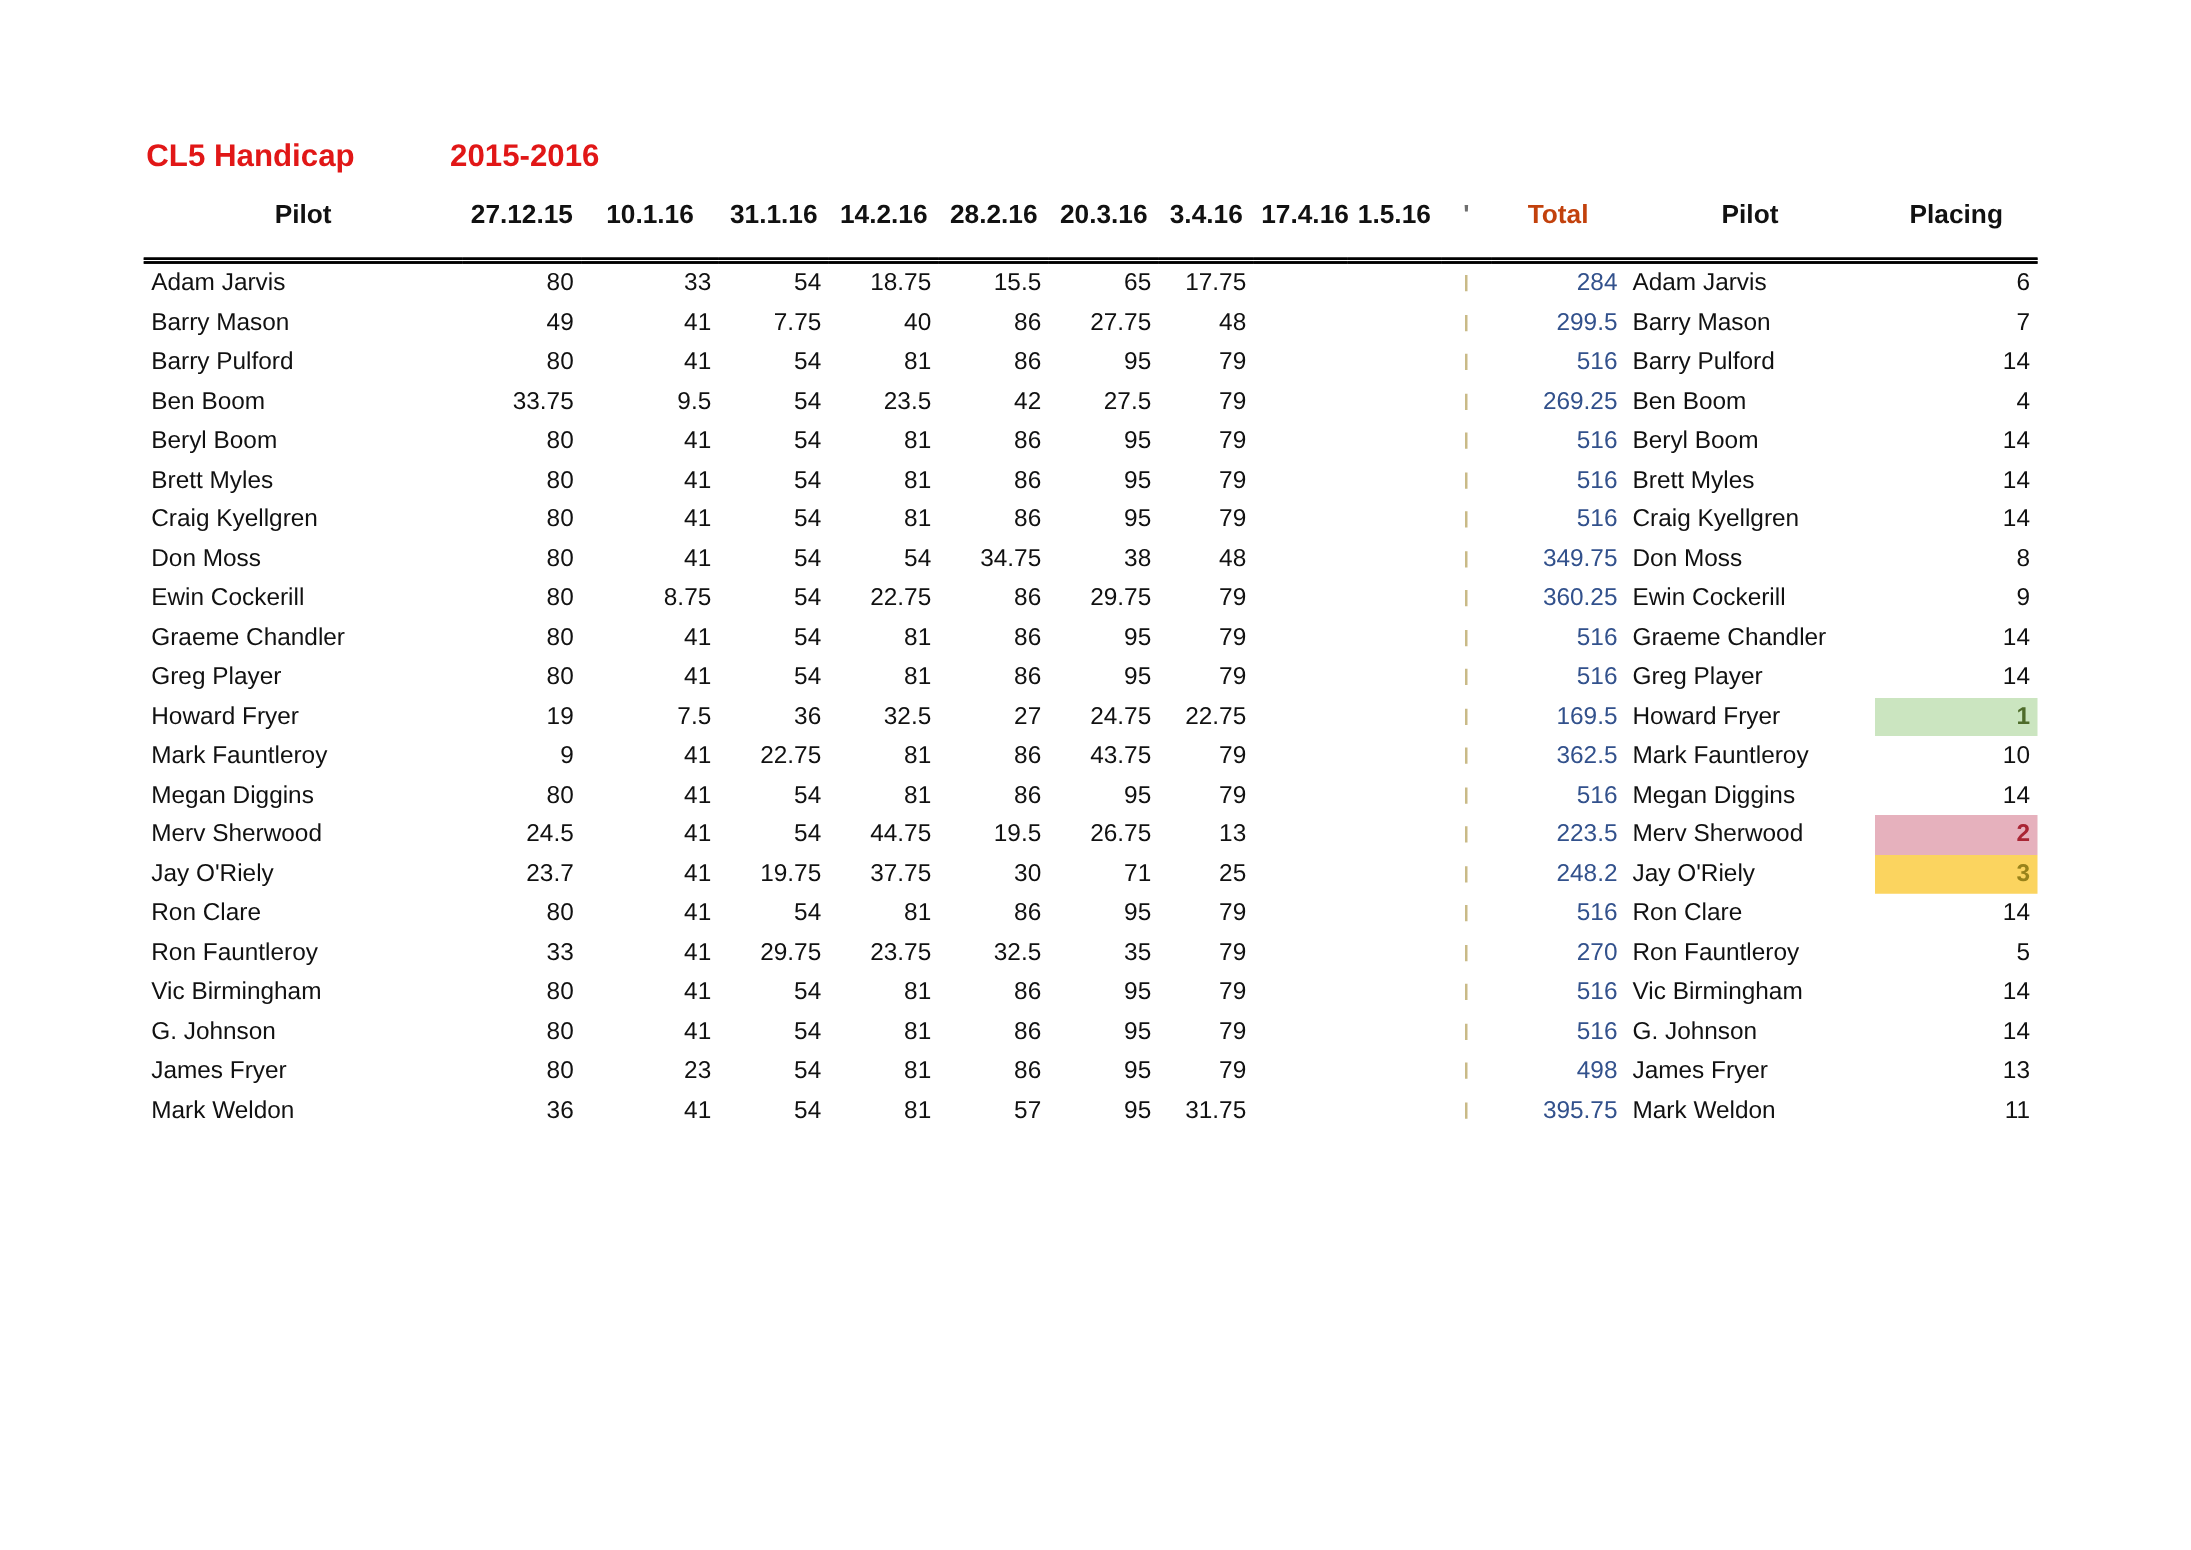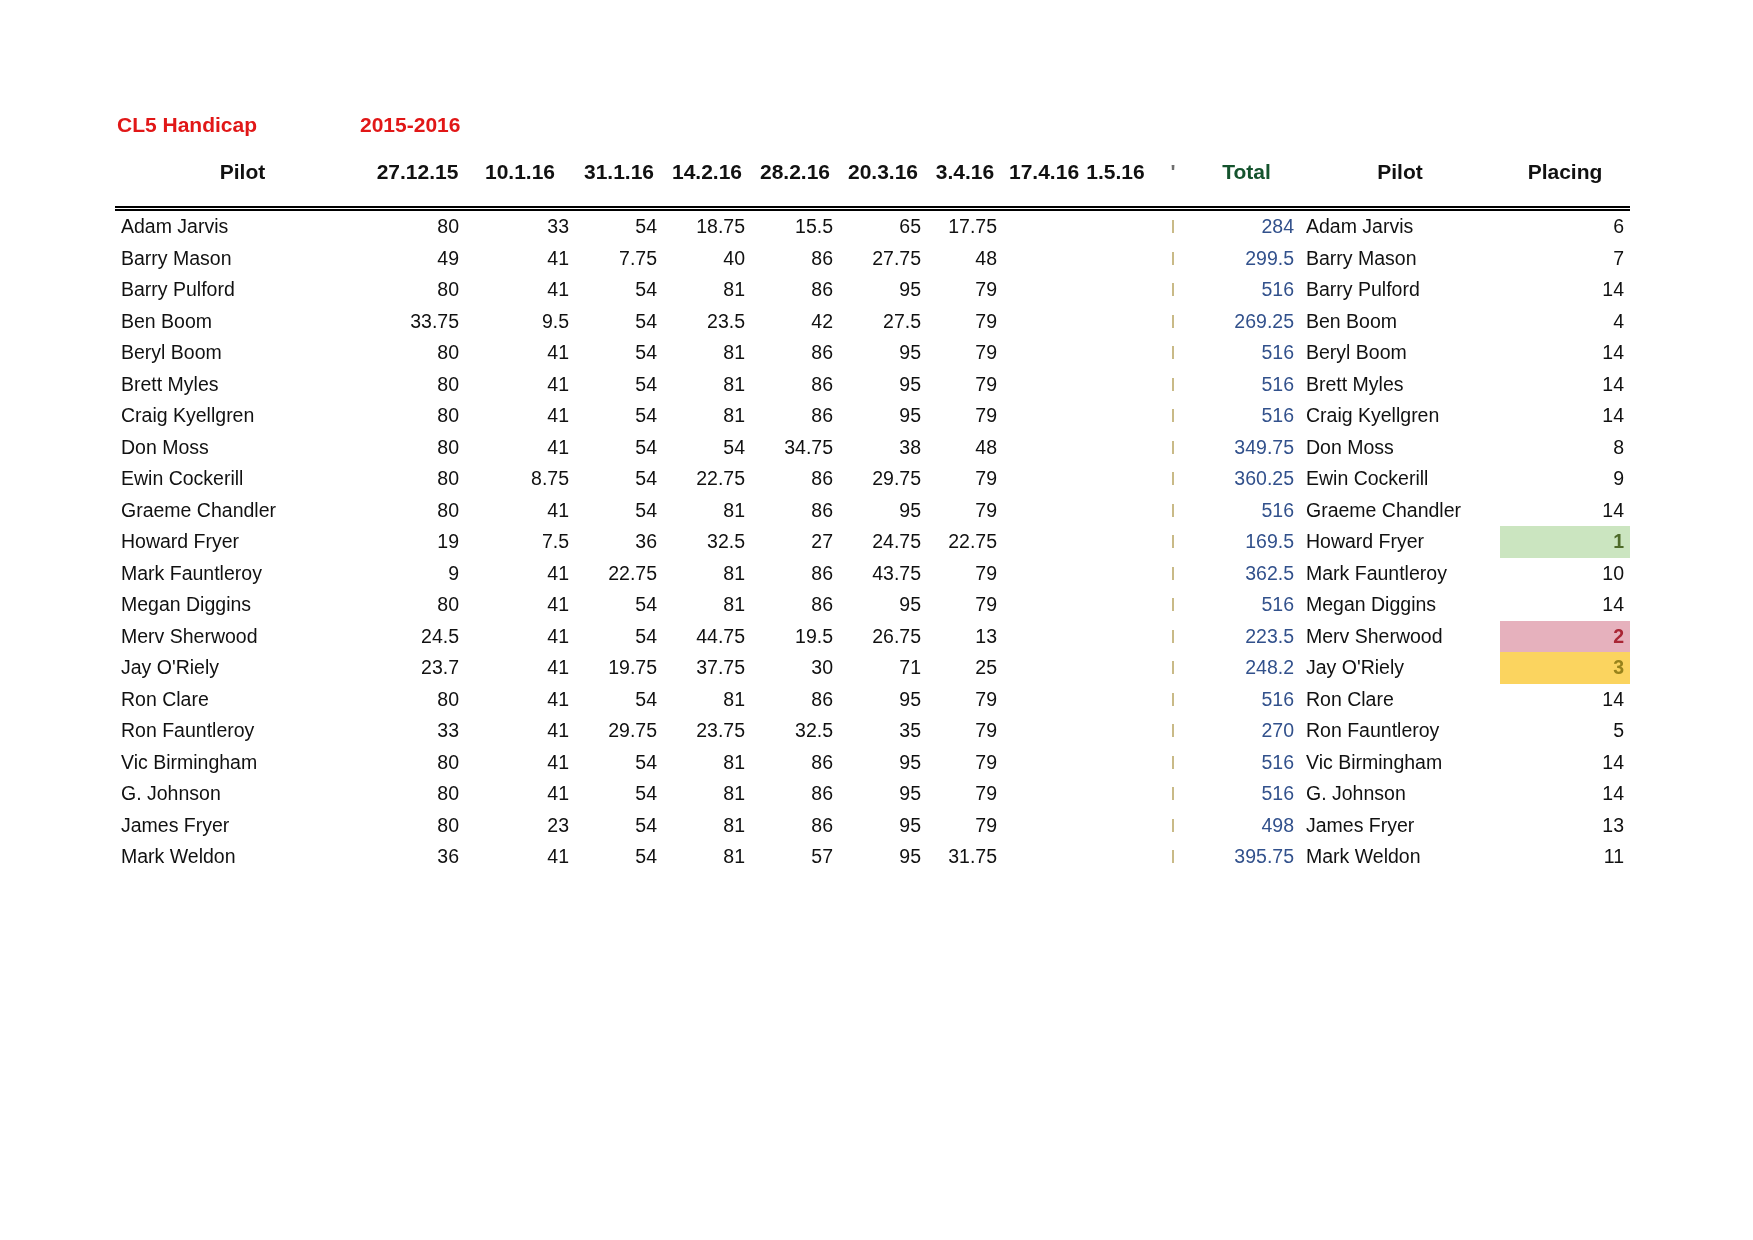--- a/index.html
+++ b/index.html
@@ -12,21 +12,21 @@
     overflow:hidden;
   }
   .titlebar{
     padding:112px 0 0 117px;
     display:flex;
     align-items:baseline;
   }
   .title, .season{
     color:#e11717;
     font-weight:bold;
-    font-size:21px;
+    font-size:25px;
     line-height:26px;
   }
   .title{display:inline-block;width:243px;}
   table.grid{
     margin:10px 0 0 115px;
     border-collapse:collapse;
     table-layout:fixed;
     width:1515px;
   }
   table.grid th{
@@ -34,21 +34,21 @@
     font-size:21px;
     height:36px;
     vertical-align:bottom;
     padding:0 6px 22px 6px;
     border-bottom:5px double #000;
     white-space:nowrap;
   }
   th.h-pilot{text-align:center;}
   th.h-date{font-weight:normal;font-size:19.5px;}
   th.h-tick{text-align:center;font-weight:normal;font-size:13px;color:#6e6e6e;vertical-align:top;padding-top:6px;}
-  th.h-total{text-align:center;color:#14532d;}
+  th.h-total{text-align:center;color:#c2410c;}
   th.h-pilot2{text-align:center;}
   th.h-placing{text-align:center;padding-right:10px;}
   table.grid td{
     font-size:19.5px;
     height:31.5px;
     padding:0 6px;
     white-space:nowrap;
     overflow:hidden;
   }
   td.pilot{text-align:left;padding-left:13px;}
@@ -287,20 +287,38 @@
           <td class="num"></td>
           <td class="num"></td>
           <td class="tick">
             <span class="tickbar"></span>
           </td>
           <td class="num total">516</td>
           <td class="pilot2">Graeme Chandler</td>
           <td class="num placing">14</td>
         </tr>
         <tr>
+          <td class="pilot">Greg Player</td>
+          <td class="num">80</td>
+          <td class="num">41</td>
+          <td class="num">54</td>
+          <td class="num">81</td>
+          <td class="num">86</td>
+          <td class="num">95</td>
+          <td class="num">79</td>
+          <td class="num"></td>
+          <td class="num"></td>
+          <td class="tick">
+            <span class="tickbar"></span>
+          </td>
+          <td class="num total">516</td>
+          <td class="pilot2">Greg Player</td>
+          <td class="num placing">14</td>
+        </tr>
+        <tr>
           <td class="pilot">Howard Fryer</td>
           <td class="num">19</td>
           <td class="num">7.5</td>
           <td class="num">36</td>
           <td class="num">32.5</td>
           <td class="num">27</td>
           <td class="num">24.75</td>
           <td class="num">22.75</td>
           <td class="num"></td>
           <td class="num"></td>

